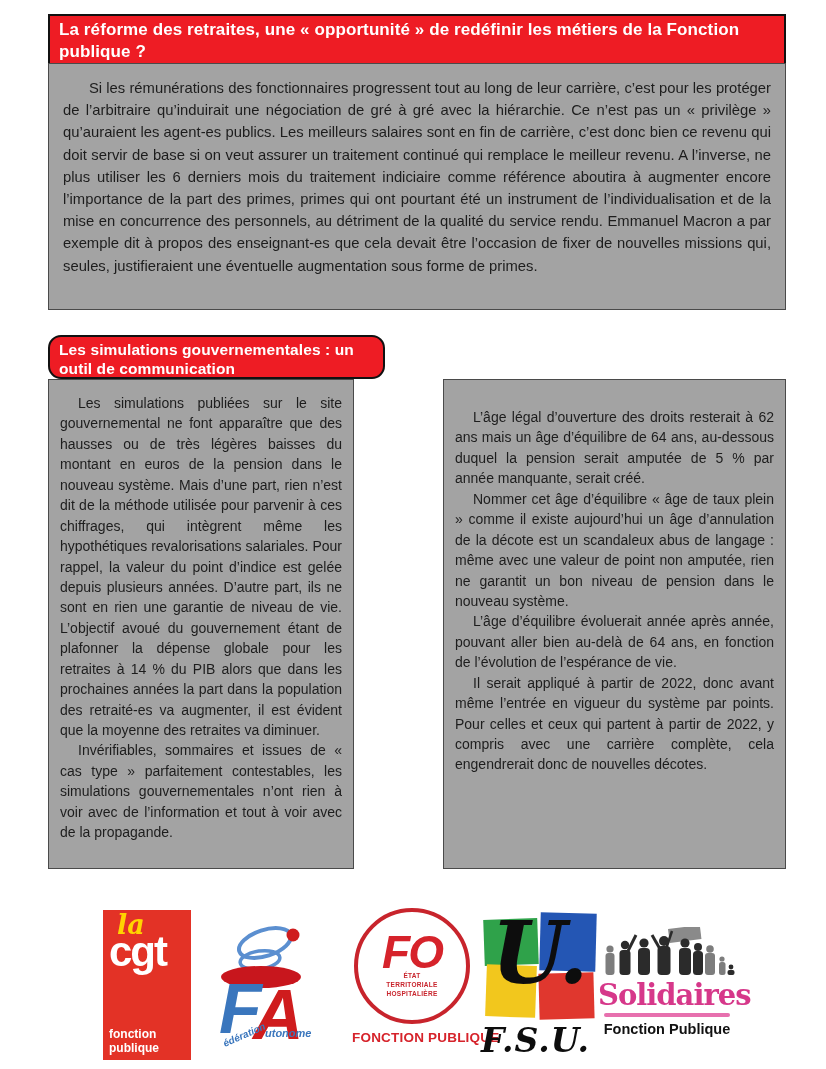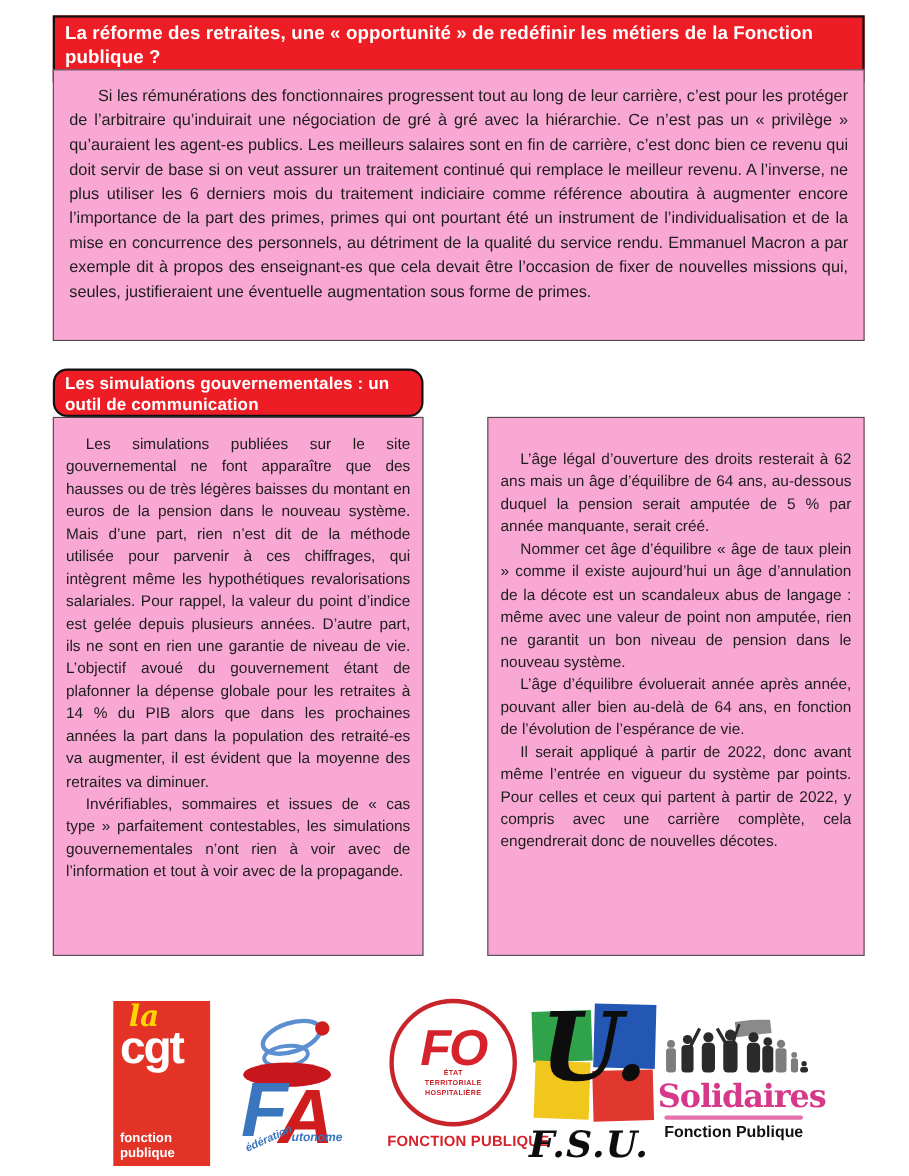--- a/index.html
+++ b/index.html
@@ -12,25 +12,25 @@
     position:absolute; box-sizing:border-box; background:#ee1c24;
     border:2px solid #111; color:#ffffff; font-weight:bold;
     padding:3px 9px; letter-spacing:.1px;
   }
   .banner.main { left:48px; top:14px; width:738px; height:61px; font-size:17px; line-height:1.28; }
   .banner.col-left  { left:48px;  top:335px; width:337px; height:44px; font-size:15.5px; line-height:1.25;border-radius:13px; }
   .banner.col-right { left:443px; top:335px; width:343px; height:44px; font-size:15.5px; line-height:1.25; }
 
   
   .textbox {
-    position:absolute; box-sizing:border-box; background:#f9a8d4;
+    position:absolute; box-sizing:border-box; background:#a3a3a3;
     border:1px solid #4a4a4a; overflow:hidden;
   }
   .textbox.main { left:48px; top:63px; width:738px; height:247px; padding:13px 14px; }
-  .textbox.left  { left:48px;  top:379px; width:337px; height:490px; padding:13px 11px; }
+  .textbox.left  { left:48px;  top:379px; width:306px; height:490px; padding:13px 11px; }
   .textbox.right { left:443px; top:379px; width:343px; height:490px; padding:27px 11px; }
 
   .textbox p { margin:0; text-align:justify; }
   .textbox.main p { font-size:14.8px; line-height:1.5; text-indent:26px; }
   .textbox.left p, .textbox.right p { font-size:14px; line-height:1.46; text-indent:18px; }
 
   
   .logos { position:absolute; left:0; top:905px; width:768px; height:160px; }
 
   

